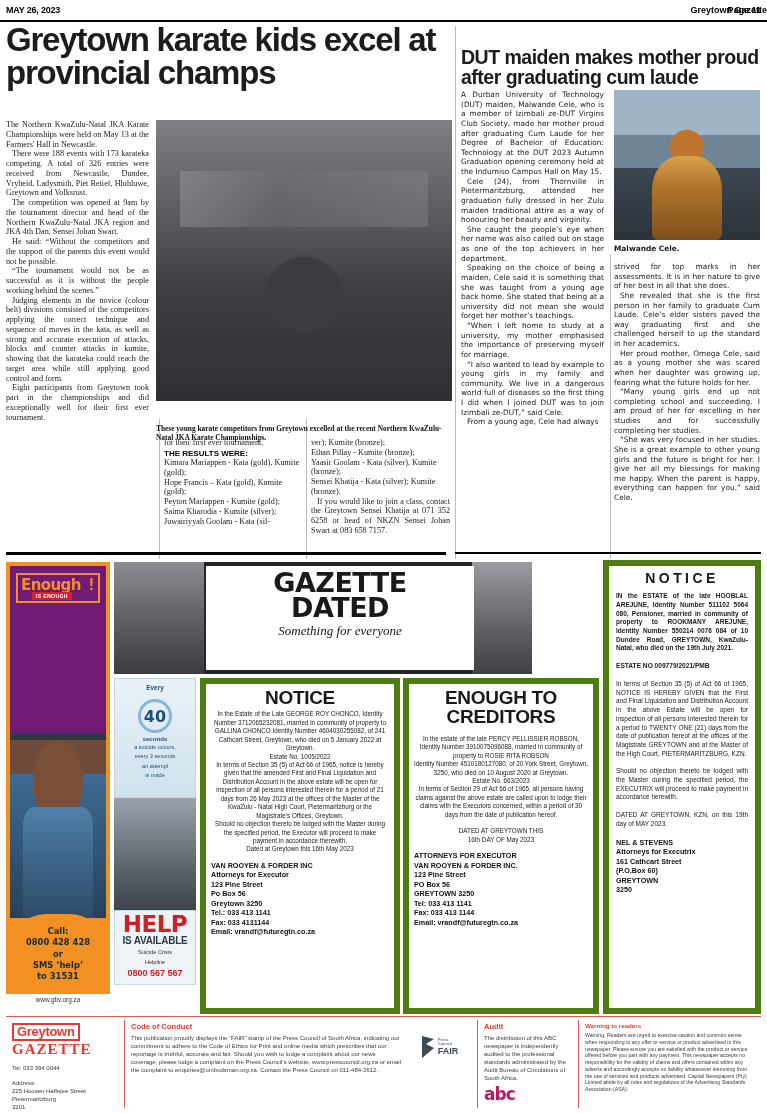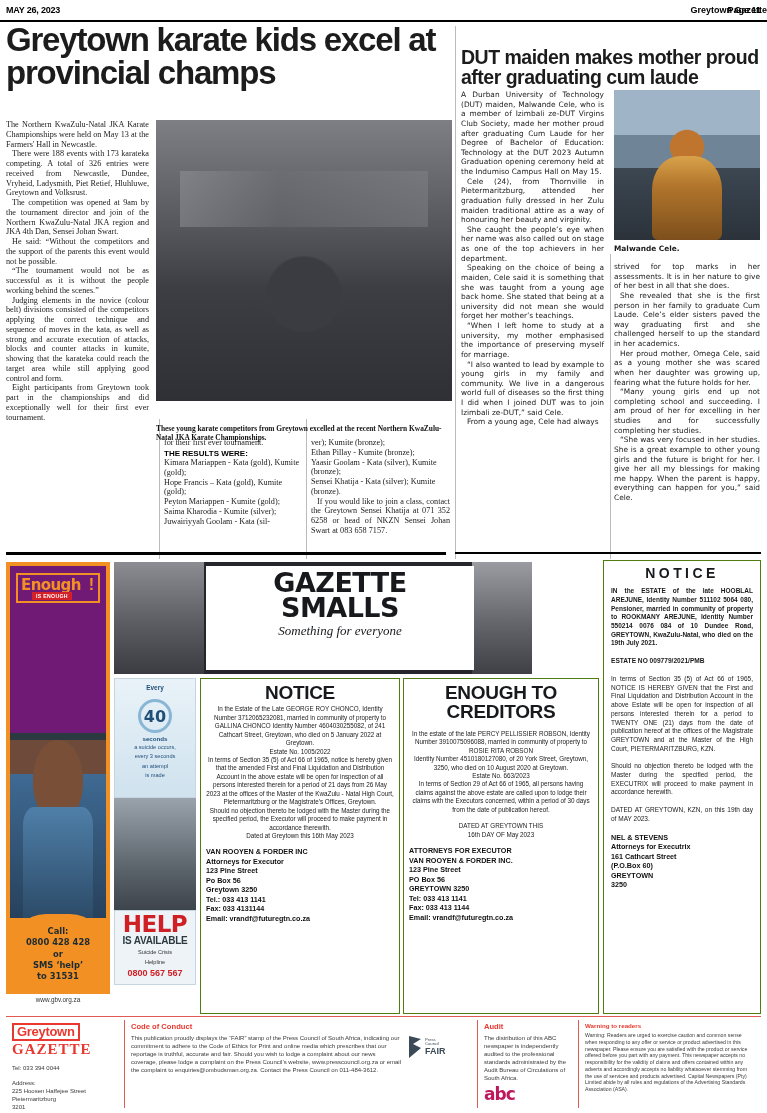--- a/index.html
+++ b/index.html
@@ -122,21 +122,21 @@
     background: linear-gradient(#8b8d92, #5b5d63 55%, #3a3c41); }
   .smalls-banner .people-r { position: absolute; right: 0; top: 0; width: 60px; height: 112px;
     background: linear-gradient(#9a9ca1, #63656b 55%, #3e4045); }
   .smalls-banner .white { position: absolute; left: 92px; right: 58px; top: 4px; bottom: 4px;
     background: #fff; text-align: center; padding-top: 4px; }
   .smalls-banner .g1 { font-size: 27px; font-weight: bold; letter-spacing: -0.5px;
     line-height: 0.94; color: #17191d; font-family: "DejaVu Sans", sans-serif; }
   .smalls-banner .g2 { font-family: "Liberation Serif", serif; font-style: italic;
     font-size: 13px; color: #17191d; margin-top: 2px; }
 
-  .notice-col { border: 1px solid #4d7c0f; background: #fff; padding: 4px 5px; }
+  .notice-col { border: 6px solid #4d7c0f; background: #fff; padding: 4px 5px; }
   .notice-title { text-align: center; font-size: 19px; font-weight: bold;
     line-height: 1.02; color: #17191d; letter-spacing: -0.3px; }
   .notice-title.sp { letter-spacing: 3.4px; font-size: 14px; }
   .notice-body { font-size: 6.3px; line-height: 1.34; text-align: center; color: #1a1a1a; }
   .notice-body.just { text-align: justify; }
   .notice-addr { font-size: 7.2px; font-weight: bold; line-height: 1.32;
     text-align: left; color: #111; margin-top: 7px; }
 
   
   .secads { position: absolute; left: 0; top: 116px; width: 82px; bottom: 0; }
@@ -192,21 +192,21 @@
     <div class="col-rule" style="left:300px; top:395px; height:140px;"></div>
     <div class="col-rule" style="left:604px; top:230px; height:305px;"></div>
 
     <div class="lead">
       <div class="hl-main">Greytown karate kids excel at provincial champs</div>
     </div>
 
     <div class="serif-body" style="position:absolute; left:0; top:96px; width:143px;">
       <p class="noind">The Northern KwaZulu-Natal JKA Karate Championships were held on May 13 at the Farmers' Hall in Newcastle.</p>
       <p>There were 188 events with 173 karateka competing. A total of 326 entries were received from Newcastle, Dundee, Vryheid, Ladysmith, Piet Retief, Hluhluwe, Greytown and Volksrust.</p>
-      <p>The competition was opened at 9am by the tournament director and join of the Northern KwaZulu-Natal JKA region and JKA 4th Dan, Sensei Johan Swart.</p>
+      <p>The competition was opened at 9am by the tournament director and head of the Northern KwaZulu-Natal JKA region and JKA 4th Dan, Sensei Johan Swart.</p>
       <p>He said: “Without the competitors and the support of the parents this event would not be possible.</p>
       <p>“The tournament would not be as successful as it is without the people working behind the scenes.”</p>
       <p>Judging elements in the novice (colour belt) divisions consisted of the competitors applying the correct technique and sequence of moves in the kata, as well as strong and accurate execution of attacks, blocks and counter attacks in kumite, showing that the karateka could reach the target area while still applying good control and form.</p>
       <p>Eight participants from Greytown took part in the championships and did exceptionally well for their first ever tournament.</p>
     </div>
 
     <div class="photo ph-karate" style="position:absolute; left:150px; top:96px; width:296px; height:281px;"></div>
     <div class="caption" style="position:absolute; left:150px; top:401px; width:296px;">These young karate competitors from Greytown excelled at the recent Northern KwaZulu-Natal JKA Karate Championships.</div>
 
     <div style="position:absolute; left:158px; top:424px; width:139px;">
@@ -289,21 +289,21 @@
     </div>
     <div class="gbv-url">www.gbv.org.za</div>
 
     <div class="smallsbox">
 
       <div class="smalls-banner">
         <div class="people-l"></div>
         <div class="people-r"></div>
         <div class="white">
           <div class="g1">GAZETTE</div>
-          <div class="g1">SMALLS</div>
+          <div class="g1">DATED</div>
           <div class="g2">Something for everyone</div>
         </div>
       </div>
 
       <div class="secads">
         <div class="sec-top">
           <div style="font-size:6.4px;color:#1f4e79;font-weight:bold;margin-top:5px;">Every</div>
           <div class="ring">40</div>
           <div class="t1">seconds</div>
           <div class="t2">a suicide occurs,</div>
@@ -388,21 +388,21 @@
       <div class="f-t" style="white-space:pre-line;">225 Hoosen Haffejee Street
 Pietermaritzburg
 3201</div>
     </div>
 
     <div class="f-rule"></div>
 
     <div class="cell" style="width:352px;">
       <div class="f-h">Code of Conduct</div>
       <div class="fairmark">
-        <div style="display:flex;align-items:center;gap:2px;">
+        <div style="display:flex;align-items:center;justify-content:center;gap:2px;">
           <svg width="16" height="26" viewBox="0 0 16 26">
             <path d="M2 2 L14 5 L6 10 L14 14 L2 24 Z" fill="#3c4a57"></path>
           </svg>
           <div style="text-align:left;line-height:1.05;">
             <div style="font-size:4.2px;color:#3c4a57;">Press</div>
             <div style="font-size:4.2px;color:#3c4a57;">Council</div>
             <div class="fi">FAIR</div>
           </div>
         </div>
       </div>

